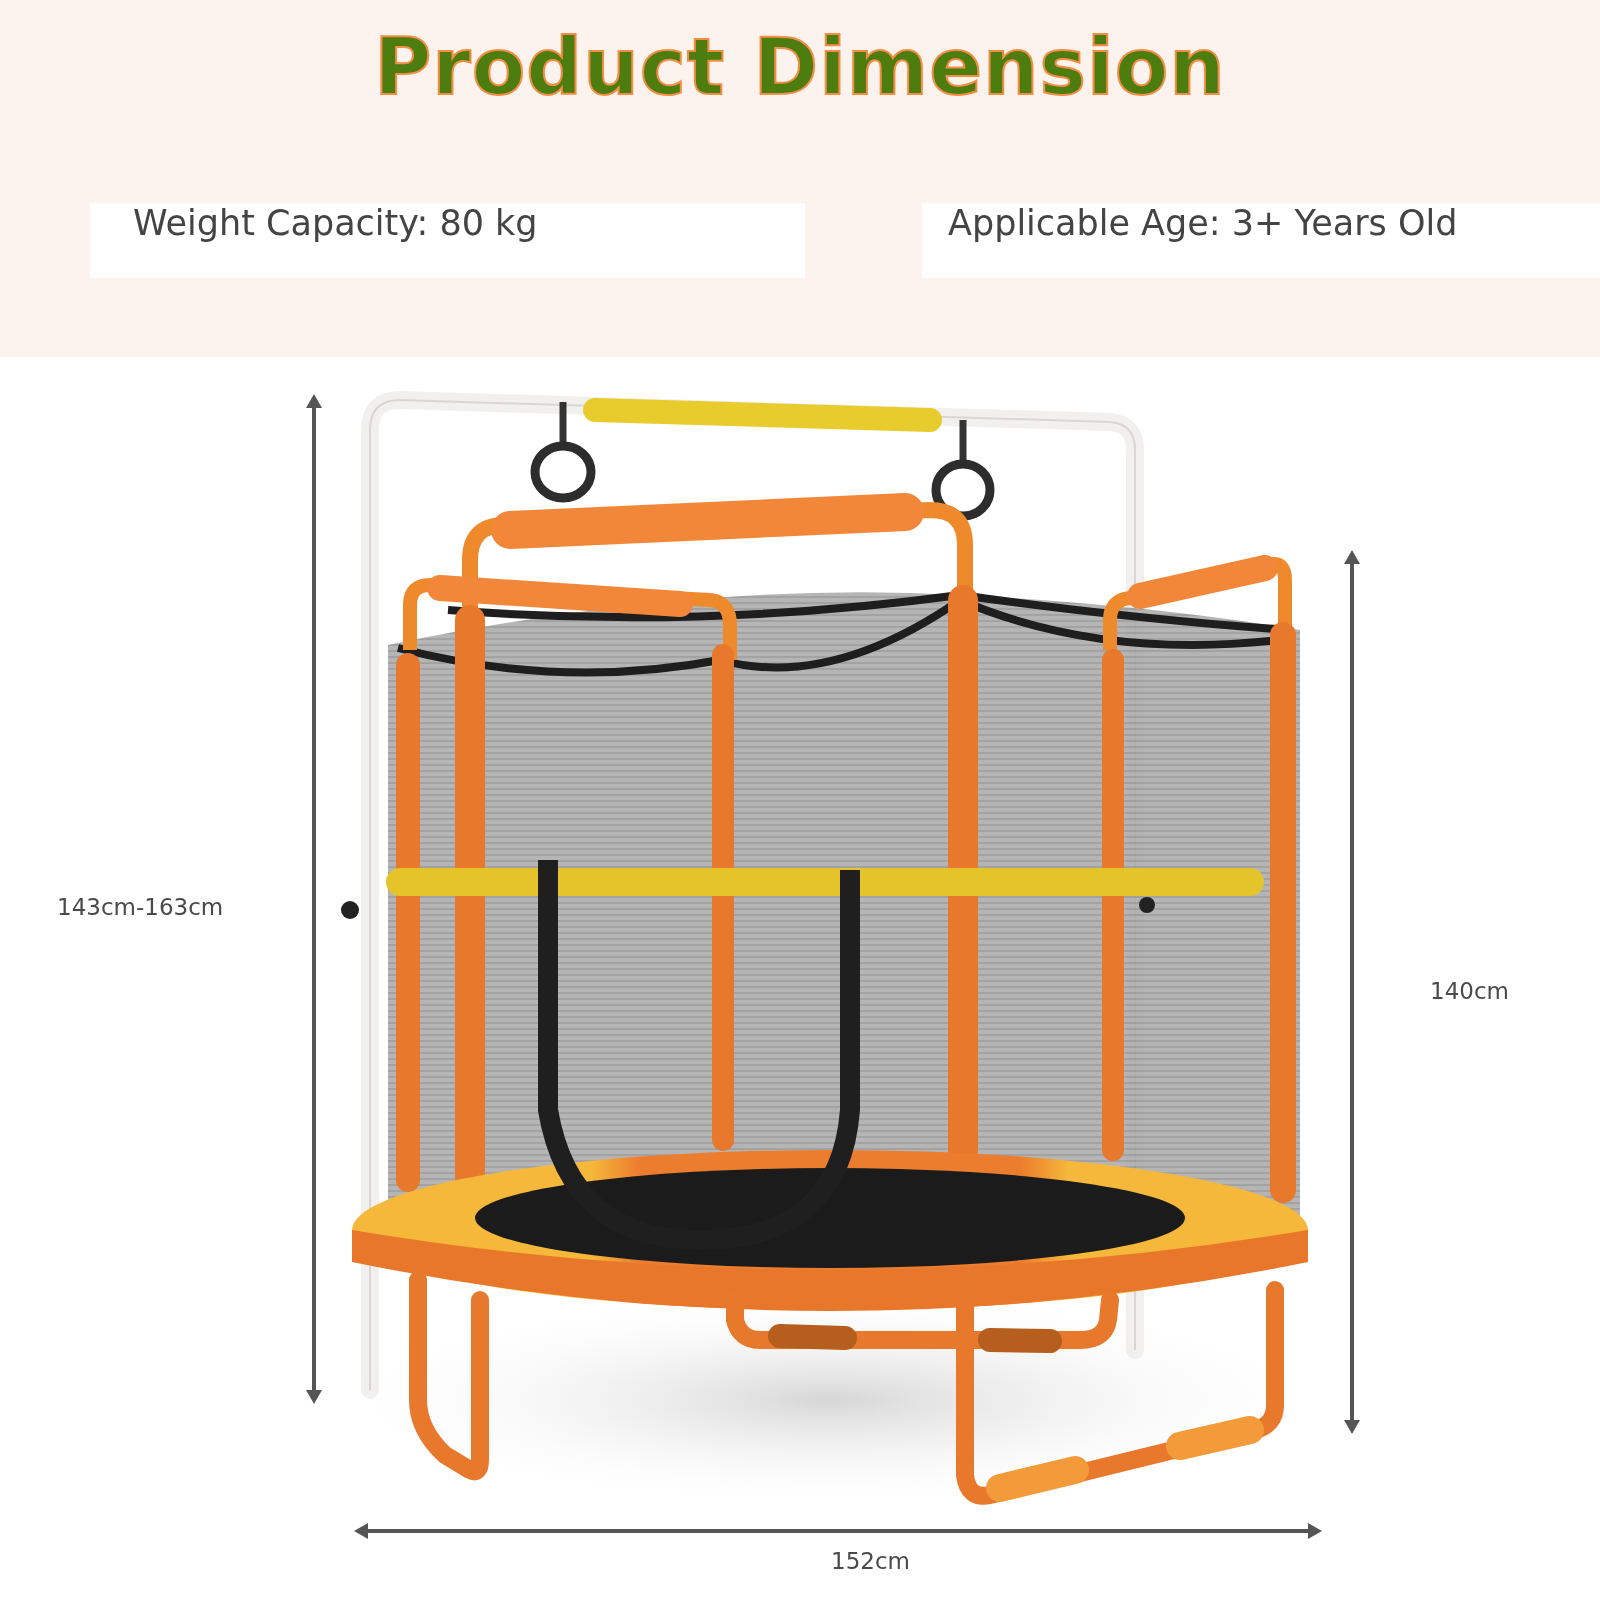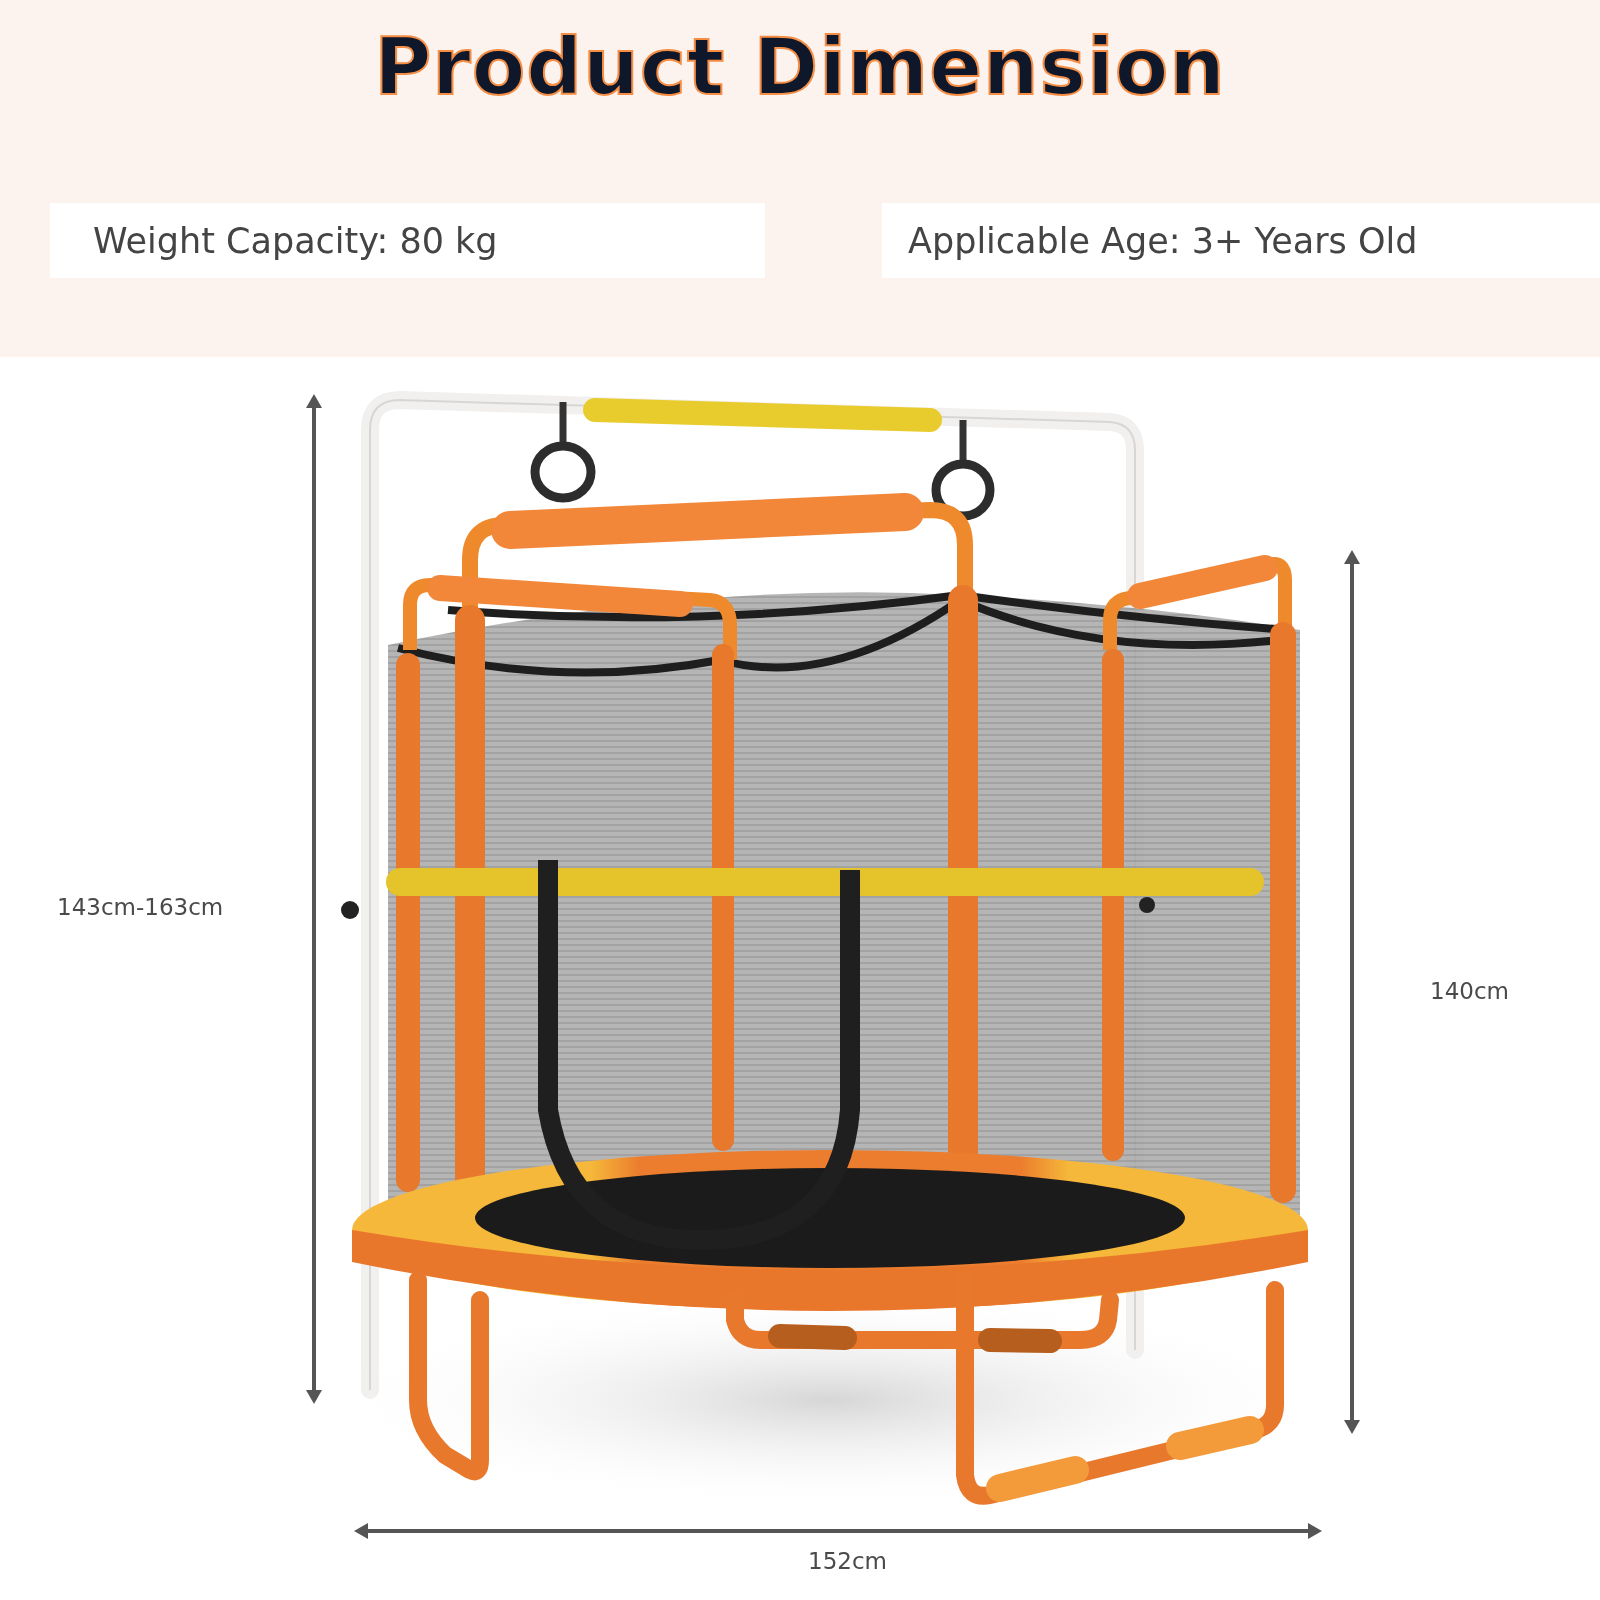--- a/index.html
+++ b/index.html
@@ -8,27 +8,27 @@
       background: #ffffff;
       font-family: "DejaVu Sans", sans-serif;
     }
     .header-band {
       position: absolute; left: 0; top: 0; width: 1600px; height: 357px;
       background: #fdf3ee;
     }
     .title {
       position: absolute; left: 0; top: 22px; width: 1600px; text-align: center;
       font-family: "DejaVu Sans", sans-serif; font-weight: 900;
-      font-size: 78px; letter-spacing: 1px; color: #0f172a;
+      font-size: 78px; letter-spacing: 1px; color: #4d7c0f;
       -webkit-text-stroke: 2px #f58d45;
     }
     .spec-box {
       position: absolute; top: 203px; height: 75px; background: #ffffff;
-      display: flex; align-items: center; box-sizing: border-box;
-      font-family: "DejaVu Sans", sans-serif; font-size: 35px; color: #444444;
+      display: flex; box-sizing: border-box;
+      font-family: "DejaVu Sans", sans-serif; font-size: 35px; color: #444444; margin-left: 40px;
     }
     .spec-left { left: 50px; width: 715px; padding-left: 43px; }
     .spec-right { left: 882px; width: 860px; padding-left: 26px; }
 
     .dim-label {
       position: absolute; font-family: "DejaVu Sans", sans-serif;
       font-size: 23px; color: #4a4a4a; white-space: nowrap;
     }
     .arrow-v { position: absolute; width: 4px; background: #555; }
     .arrow-h { position: absolute; height: 4px; background: #555; }
@@ -65,21 +65,21 @@
   <div class="arrow-v" style="left:1350px; top:562px; height:860px;"></div>
   <div class="tri-down" style="left:1344px; top:1420px;"></div>
 </div>
 <div class="dim-label" style="left:1430px; top:978px;">140cm</div>
 
 <div>
   <div class="tri-left" style="left:354px; top:1523px;"></div>
   <div class="arrow-h" style="left:366px; top:1529px; width:944px;"></div>
   <div class="tri-right" style="left:1308px; top:1523px;"></div>
 </div>
-<div class="dim-label" style="left:808px; top:1548px;">152cm</div>
+<div class="dim-label" style="left:831px; top:1548px;">152cm</div>
 
 <svg class="product" viewBox="330 380 1000 1150" xmlns="http://www.w3.org/2000/svg">
   <defs>
     <pattern id="mesh" width="6" height="6" patternUnits="userSpaceOnUse">
       <rect width="6" height="6" fill="#a8a8a8"></rect>
       <line x1="0" y1="3" x2="6" y2="3" stroke="#7d7d7d" stroke-width="1"></line>
     </pattern>
     <radialGradient id="shadow" cx="50%" cy="50%" r="50%">
       <stop offset="0%" stop-color="#d6d6d6"></stop>
       <stop offset="100%" stop-color="#ffffff" stop-opacity="0"></stop>

